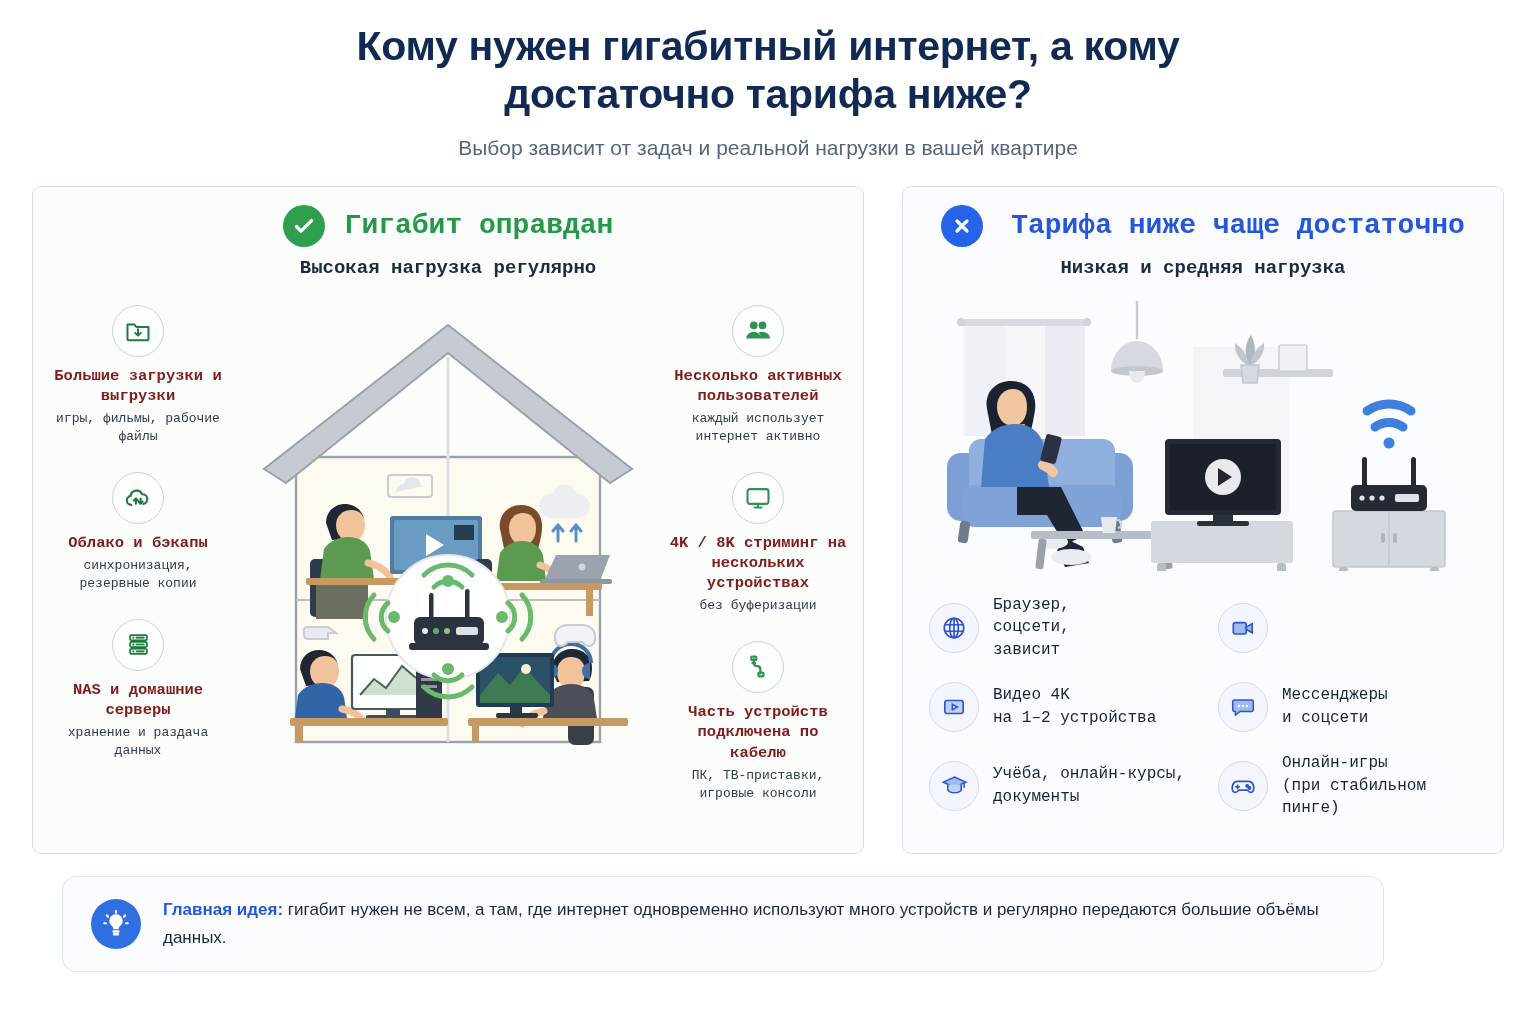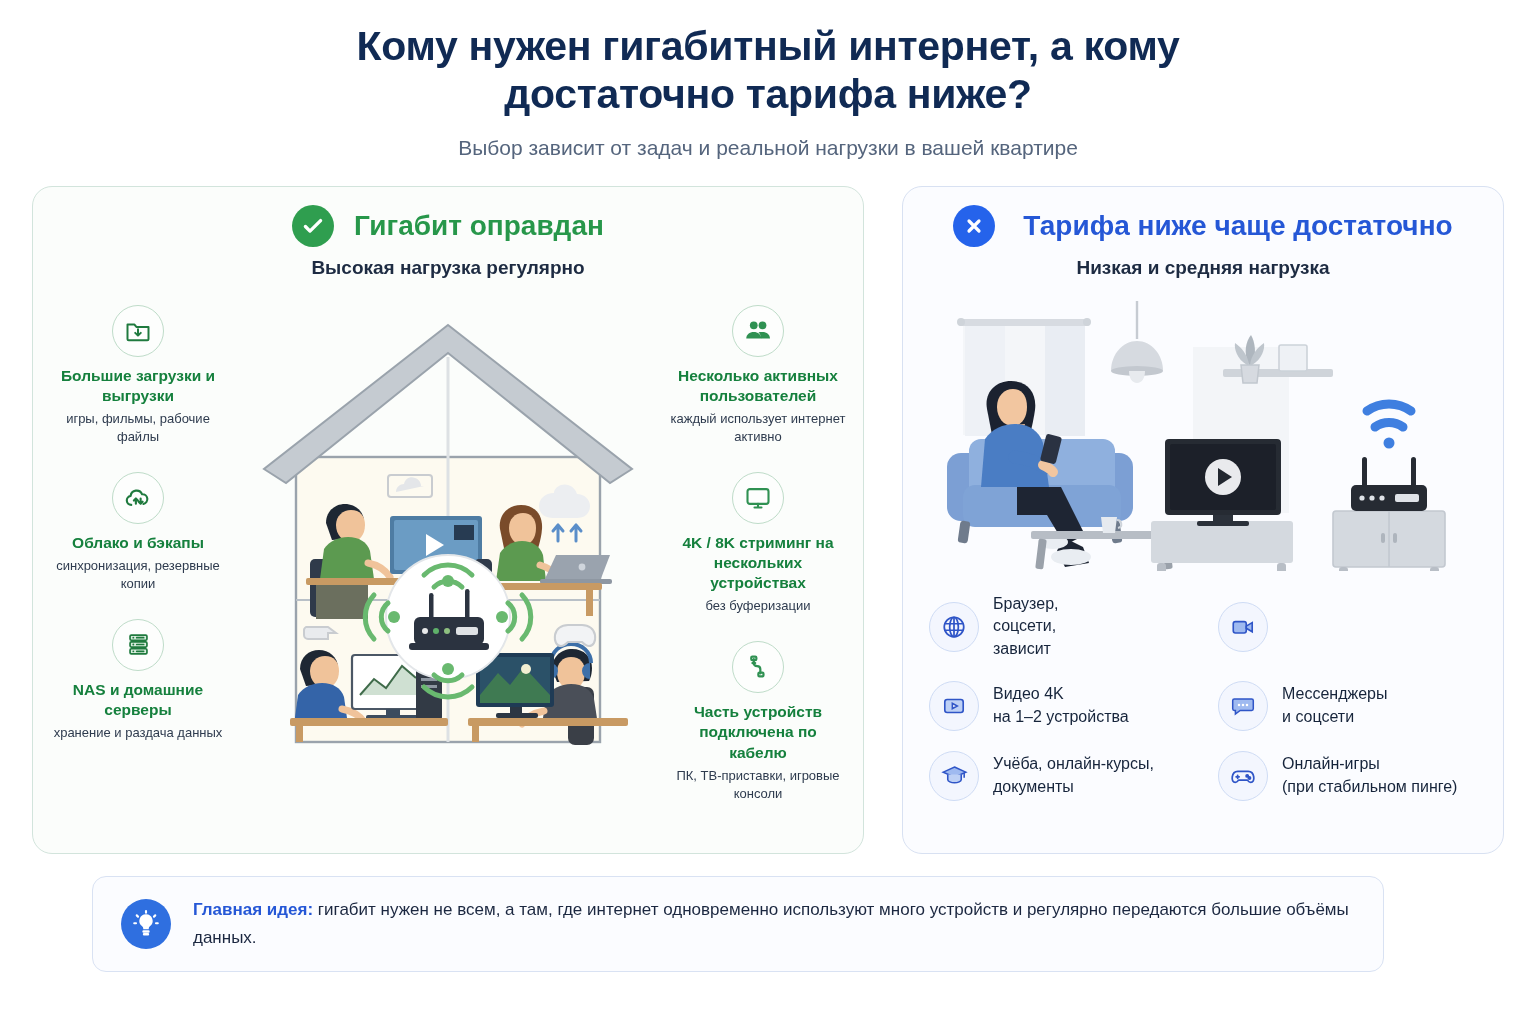--- a/index.html
+++ b/index.html
@@ -23,22 +23,23 @@
     margin-top: 17px; font-size: 21px; color: #55657d; font-weight: 400;
   }
 
   
   .panels {
     display: flex; gap: 38px;
     padding: 26px 32px 0 32px;
     align-items: stretch;
   }
   .panel {
-    border-radius: 20px; background: #fcfdfc;
+    border-radius: 9px; background: #fcfdfc;
     position: relative;
+    font-family: Liberation Mono, monospace;
   }
   .panel-left  { width: 832px; border: 1.6px solid #d2e4dc; background:#fbfdfb; }
   .panel-right { flex: 1;       border: 1.6px solid #d8e1f2; background:#fbfcff; }
 
   .panel-head { text-align: center; padding-top: 18px; }
   .head-row { display: flex; align-items: center; justify-content: center; gap: 20px; }
   .badge { width: 42px; height: 42px; border-radius: 50%; flex: none;
            display: flex; align-items: center; justify-content: center; }
   .badge-ok { background: #2f9e4f; }
   .badge-no { background: #2563eb; }
@@ -51,37 +52,37 @@
   .left-body { display: flex; padding: 14px 16px 24px 16px; }
   .col-feats { width: 178px; padding-top: 12px; }
   .col-house { flex: 1; display: flex; align-items: flex-start; justify-content: center; padding-top: 4px; }
 
   .feat { text-align: center; margin-bottom: 26px; }
   .feat .circ {
     width: 52px; height: 52px; margin: 0 auto 9px auto; border-radius: 50%;
     border: 1.5px solid #bfdcc9; display: flex; align-items: center; justify-content: center;
     background: #fdfefd;
   }
-  .feat .f-title { font-size: 15.5px; font-weight: 700; color: #15803d; line-height: 1.3; }
+  .feat .f-title { font-size: 15.5px; font-weight: 700; color: #7f1d1d; line-height: 1.3; }
   .feat .f-sub   { font-size: 13px; color: #2e3b4e; line-height: 1.38; margin-top: 4px; }
 
   
   .right-illu { padding: 10px 22px 0 22px; }
   .chips { display: grid; grid-template-columns: 1fr 1fr; gap: 20px 28px; padding: 18px 24px 26px 26px; }
   .chip { display: flex; align-items: center; gap: 14px; }
   .chip .circ {
     width: 50px; height: 50px; flex: none; border-radius: 50%;
     border: 1.4px solid #cfdcf5; background: #f3f6fe;
     display: flex; align-items: center; justify-content: center;
   }
   .chip .c-text { font-size: 16px; color: #16243b; line-height: 1.42; }
 
   
   .callout {
-    margin: 22px 152px 0 92px; height: 96px;
+    margin: 22px 152px 0 62px; height: 96px;
     border: 1.4px solid #d9e2f3; border-radius: 14px; background: #fbfcff;
     display: flex; align-items: center; gap: 22px; padding: 0 28px;
   }
   .callout .bulb {
     width: 50px; height: 50px; flex: none; border-radius: 50%;
     background: #2f6fe0; display: flex; align-items: center; justify-content: center;
   }
   .callout-text { font-size: 17px; color: #1b2740; line-height: 1.62; }
   .callout-text b { color: #2557d6; }
 </style>

